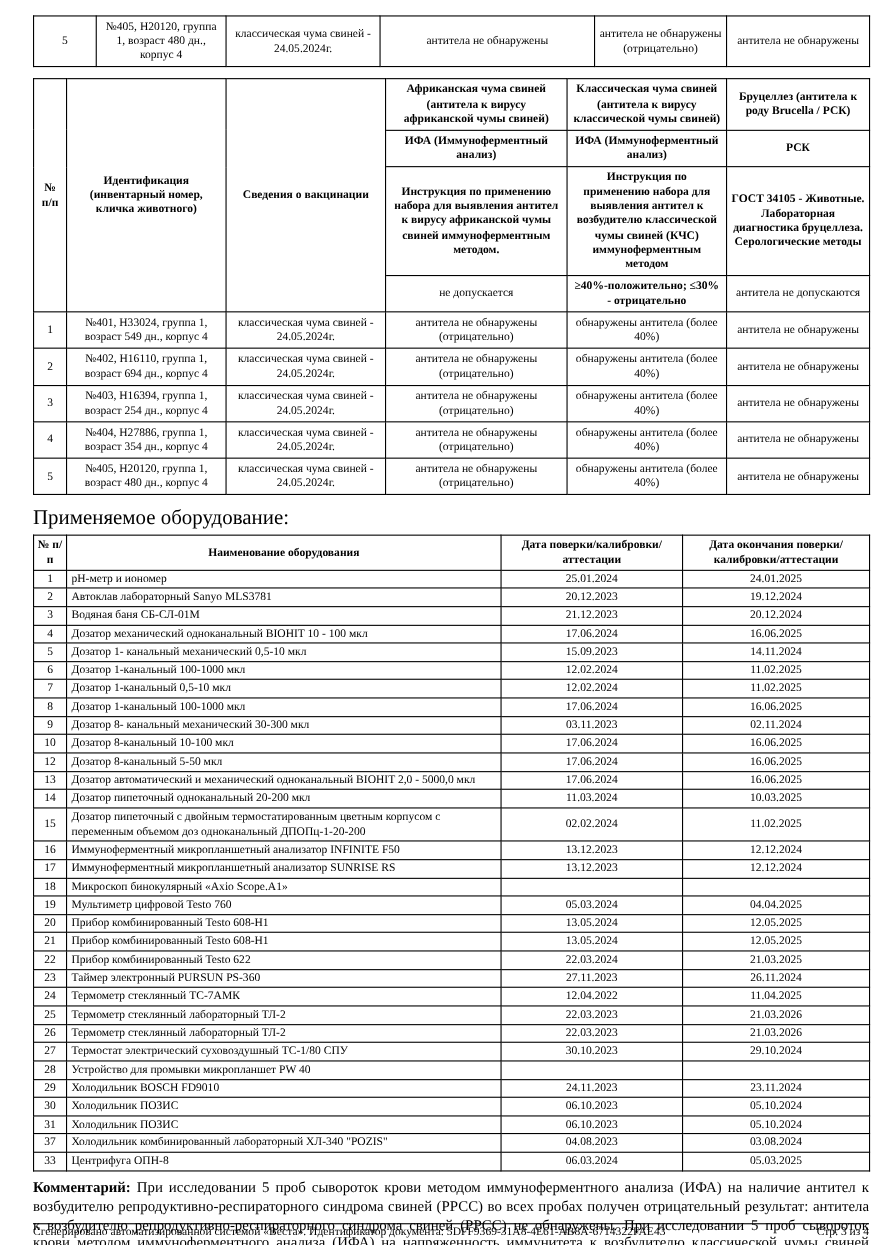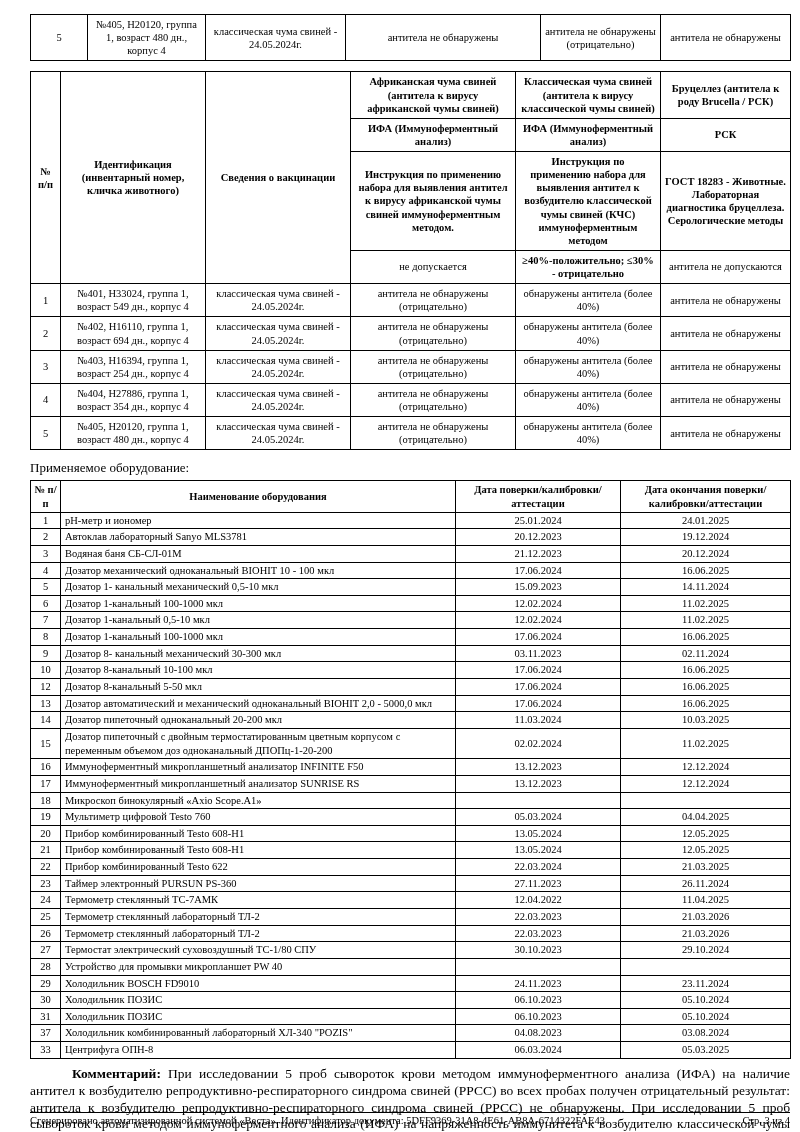--- a/index.html
+++ b/index.html
@@ -18,29 +18,29 @@
 
   
   .results-table { margin-top:10px; }
   .results-table th { font-size:10.5px; font-weight:bold; text-align:center; padding:3px 4px; line-height:1.25; }
   .results-table td { font-size:10.5px; text-align:center; padding:3px 4px; line-height:1.25; }
   .results-table .norm-plain { font-weight:normal; }
   .results-table .doc-cell { height:88px; }
   .results-table .title-cell { height:46px; }
 
   
-  .equip-title { margin:10px 0 4px 0; font-size:13px; }
+  .equip-title { margin:10px 0 4px 0; font-size:19px; }
   .equip-table th { font-size:10.5px; font-weight:bold; text-align:center; padding:2px 3px; line-height:1.25; }
   .equip-table td { font-size:10.5px; padding:1px 4px; line-height:1.3; }
   .equip-table td.c-num, .equip-table td.c-date { text-align:center; }
   .equip-table td.c-name { text-align:left; }
 
   
   .comment { margin-top:7px; font-size:13.5px; line-height:1.25; text-align:justify; width:760px; }
-  .comment b { font-weight:bold;margin-left:42px; }
+  .comment b { font-weight:bold; }
 
   .footer {
     position:absolute; left:30px; right:10px; bottom:6px;
     border-top:1px solid #000; padding-top:2px;
     display:flex; justify-content:space-between;
     font-size:10.5px;
   }
 </style>
 </head>
 <body>
@@ -87,21 +87,21 @@
         <th class="title-cell">Бруцеллез (антитела к роду Brucella / РСК)</th>
       </tr>
       <tr>
         <th>ИФА (Иммуноферментный анализ)</th>
         <th>ИФА (Иммуноферментный анализ)</th>
         <th>РСК</th>
       </tr>
       <tr>
         <th class="doc-cell">Инструкция по применению набора для выявления антител к вирусу африканской чумы свиней иммуноферментным методом.</th>
         <th class="doc-cell">Инструкция по применению набора для выявления антител к возбудителю классической чумы свиней (КЧС) иммуноферментным методом</th>
-        <th class="doc-cell">ГОСТ 18283 - Животные. Лабораторная диагностика бруцеллеза. Серологические методы</th>
+        <th class="doc-cell">ГОСТ 34105 - Животные. Лабораторная диагностика бруцеллеза. Серологические методы</th>
       </tr>
       <tr>
         <th class="norm-plain">не допускается</th>
         <th>≥40%-положительно; ≤30% - отрицательно</th>
         <th class="norm-plain">антитела не допускаются</th>
       </tr>
     </tbody>
     <tbody>
 
         <tr>

